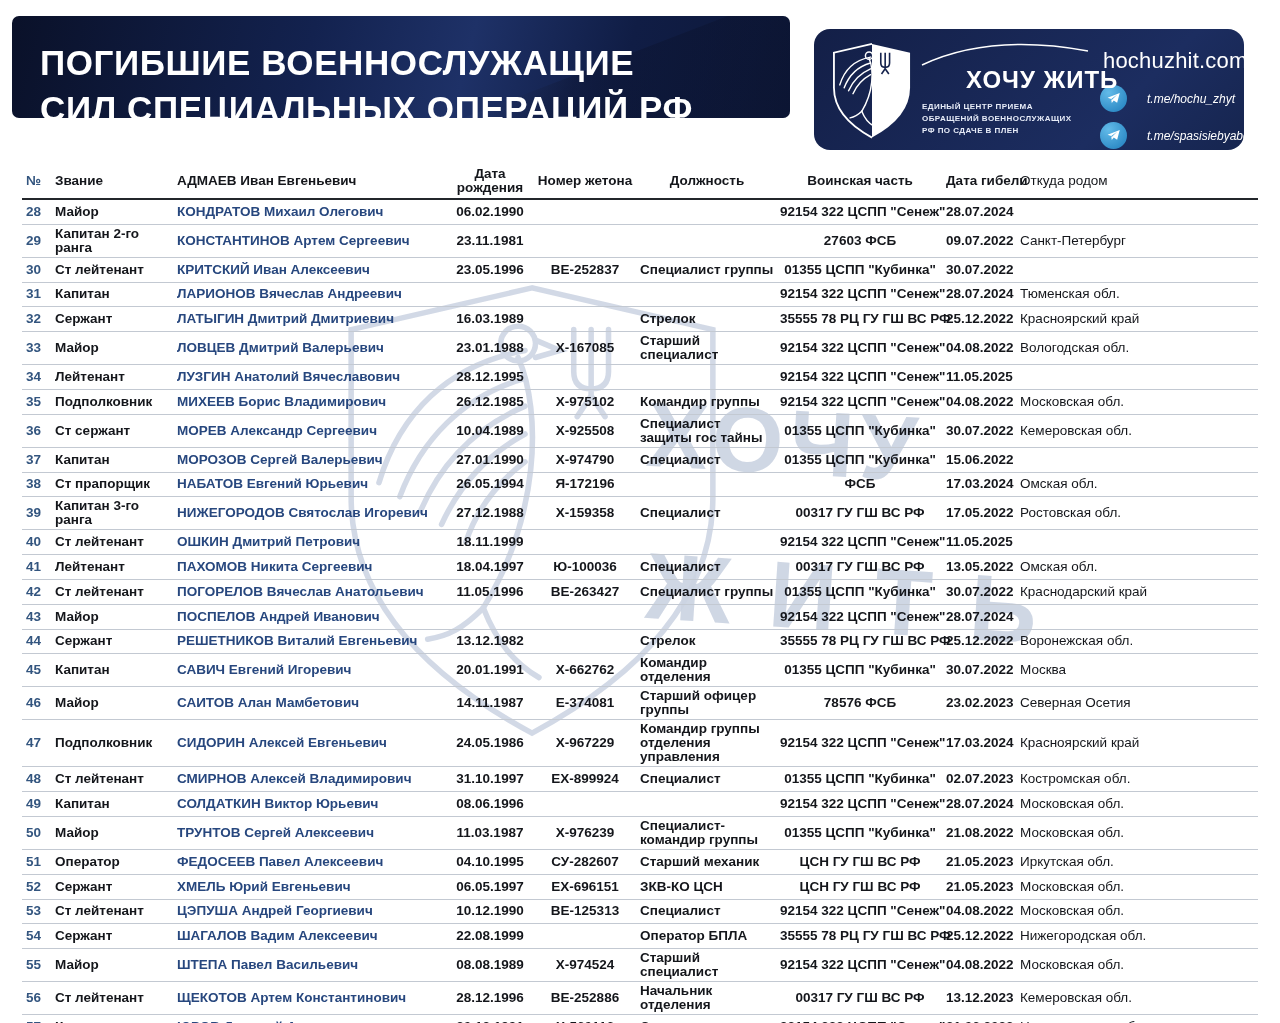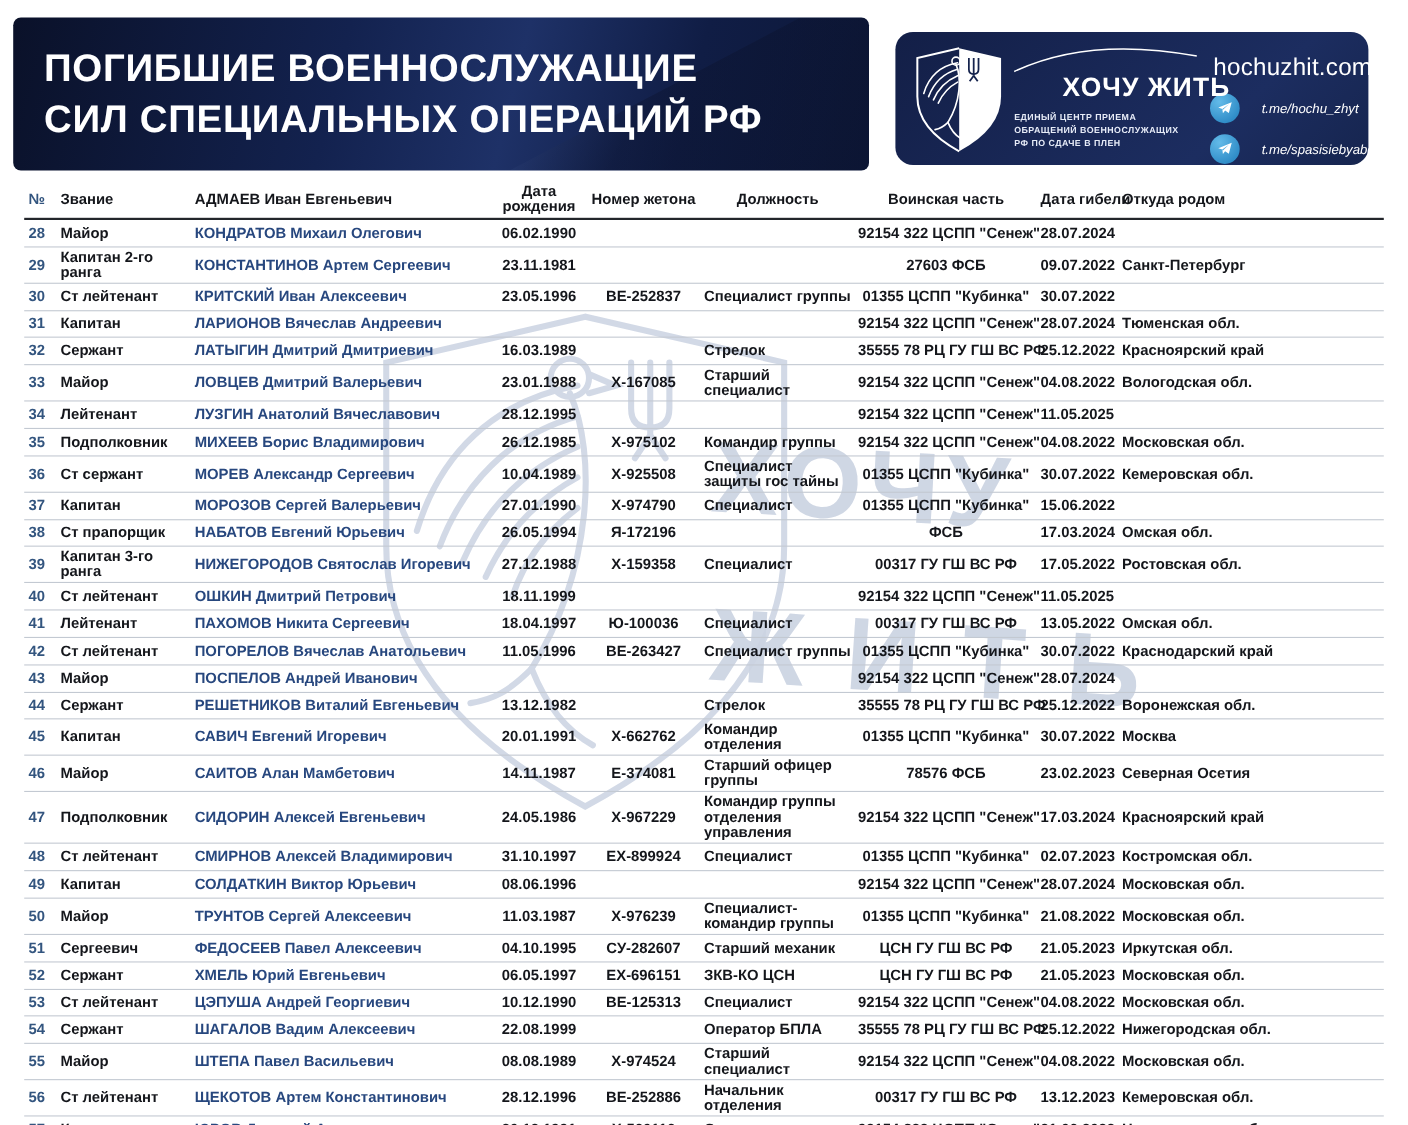--- a/index.html
+++ b/index.html
@@ -11,21 +11,21 @@
   }
   *{margin:0;padding:0;box-sizing:border-box;}
   html,body{width:1280px;height:1023px;}
   body{
     font-family:"Liberation Sans","DejaVu Sans",sans-serif;
     background:#ffffff; position:relative; overflow:hidden;
     -webkit-font-smoothing:antialiased;
   }
   
   .banner{
-    position:absolute; left:12px; top:16px; width:778px; height:139px;
+    position:absolute; left:12px; top:16px; width:778px; height:102px;
     border-radius:7px; overflow:hidden;
     background:linear-gradient(104deg,#0a1129 0%, #13224f 38%, #1e3167 58%, #101d45 78%, #0d1839 100%);
   }
   .banner::after{
     content:""; position:absolute; inset:0;
     background:linear-gradient(115deg, rgba(255,255,255,0) 55%, rgba(86,120,200,.18) 56%, rgba(10,16,40,.35) 72%);
     clip-path:polygon(58% 100%, 92% 0, 100% 0, 100% 100%);
   }
   .banner h1{
     position:relative; z-index:2; color:#fff; font-weight:700;
@@ -75,21 +75,21 @@
   .trow{
     min-height:24.8px; border-bottom:1.2px solid var(--rule);
     font-size:13.5px; line-height:14px; padding:1px 0;
   }
   .cell{padding:1px 3px;}
   .c-num{color:var(--num-blue); font-weight:700; text-align:left; padding-left:4px;}
   .c-rank{color:var(--ink); font-weight:700;}
   .c-name{color:var(--name-blue); font-weight:700; padding-left:2px;}
   .c-dob,.c-token,.c-unit,.c-death{text-align:center; color:var(--ink); font-weight:700; white-space:nowrap;}
   .c-pos{color:var(--ink); font-weight:700;}
-  .c-origin{color:var(--ink); font-weight:700; padding-left:5px; white-space:nowrap;}
+  .c-origin{color:var(--ink); font-weight:400; padding-left:5px; white-space:nowrap;}
   .thead .c-name{color:var(--ink);}
   .thead .c-pos,.thead .c-unit{text-align:center;}
   .thead .c-death,.thead .c-origin{white-space:nowrap;}
 </style>
 </head>
 <body>
 
 <div class="banner">
   <h1><span>ПОГИБШИЕ ВОЕННОСЛУЖАЩИЕ</span><br><span>СИЛ СПЕЦИАЛЬНЫХ ОПЕРАЦИЙ РФ</span></h1>
 </div>
@@ -458,21 +458,21 @@
     <div class="cell c-dob">11.03.1987</div>
     <div class="cell c-token">Х-976239</div>
     <div class="cell c-pos">Специалист-командир группы</div>
     <div class="cell c-unit">01355 ЦСПП "Кубинка"</div>
     <div class="cell c-death">21.08.2022</div>
     <div class="cell c-origin">Московская обл.</div>
   </div>
 
   <div class="trow">
     <div class="cell c-num">51</div>
-    <div class="cell c-rank">Сергеевич</div>
+    <div class="cell c-rank">Оператор</div>
     <div class="cell c-name">ФЕДОСЕЕВ Павел Алексеевич</div>
     <div class="cell c-dob">04.10.1995</div>
     <div class="cell c-token">СУ-282607</div>
     <div class="cell c-pos">Старший механик</div>
     <div class="cell c-unit">ЦСН ГУ ГШ ВС РФ</div>
     <div class="cell c-death">21.05.2023</div>
     <div class="cell c-origin">Иркутская обл.</div>
   </div>
 
   <div class="trow">

